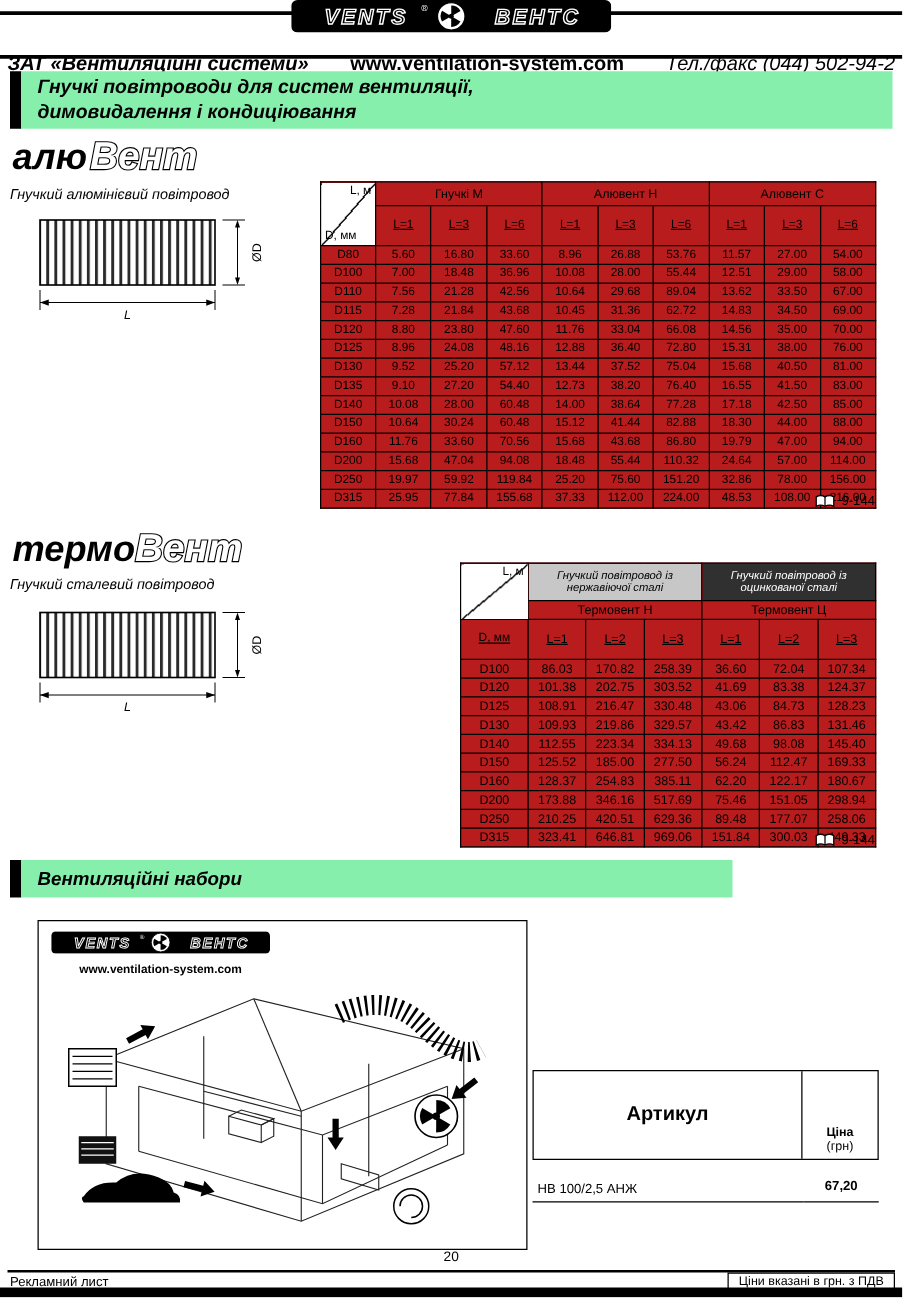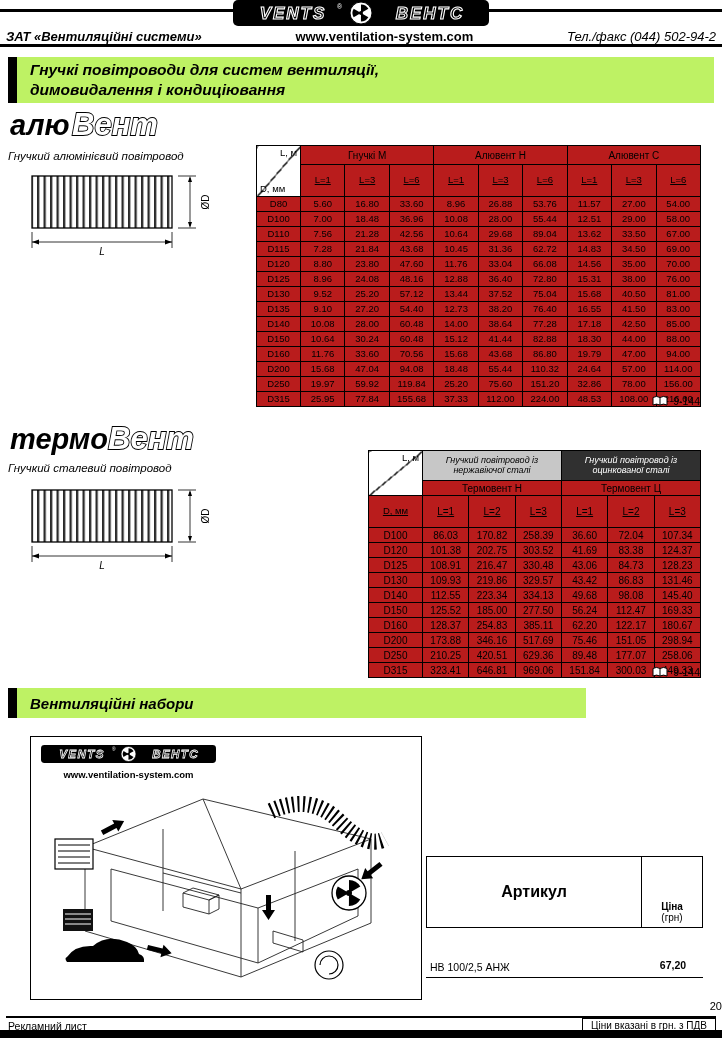--- a/index.html
+++ b/index.html
@@ -7,30 +7,30 @@
   body { font-family:"Liberation Sans", sans-serif; color:#000; }
   .sheet { position:relative; width:722px; height:1038px; background:#fff; overflow:hidden; margin:0 auto; }
   .abs { position:absolute; }
 
   
   .toprule { top:9px; left:0; width:722px; height:3px; background:#000; }
   .logobar { top:0; left:233px; }
   .logo-latin, .logo-cyr { font-style:italic; font-weight:bold; font-size:17px; letter-spacing:2px;
       fill:#000; stroke:#fff; stroke-width:1.1px; text-anchor:middle; }
   .logo-reg { font-size:7px; fill:#fff; }
-  .hinfo { top:29px; left:6px; width:710px; display:flex; justify-content:space-between; align-items:flex-start; font-size:13px; }
+  .hinfo { top:43px; left:6px; width:710px; display:flex; justify-content:space-between; align-items:flex-start; font-size:16px; }
   .company { font-weight:bold; font-style:italic; }
   .website { font-weight:bold; }
   .phone { font-style:italic; }
   .thickrule { top:44px; left:0; width:722px; height:3px; background:#000; }
 
   
   .banner { display:flex; }
   .banner-bar { width:9px; background:#000; }
-  .banner-body { flex:1; background:#bef264; padding:2px 13px; display:flex; flex-direction:column; justify-content:center; }
+  .banner-body { flex:1; background:#86efac; padding:2px 13px; display:flex; flex-direction:column; justify-content:center; }
   .title-lg { font-size:15.5px; font-weight:bold; font-style:italic; line-height:1.32; }
   .title-md { font-size:15px; font-weight:bold; font-style:italic; }
 
   
   .blsolid { font-size:29px; font-weight:bold; font-style:italic; fill:#000; }
   .bloutline { font-size:31px; font-weight:bold; font-style:italic; fill:#fff; stroke:#000; stroke-width:1.8px; paint-order:stroke fill; }
   .caption { font-style:italic; font-size:11.5px; }
 
   
   table.grid { border-collapse:collapse; table-layout:fixed; background:#b91c1c; }
@@ -62,27 +62,27 @@
   .ill-site { font-weight:bold; font-size:9.5px; text-align:center; width:175px; margin-top:2px; }
   .wire { fill:none; stroke:#222; stroke-width:0.9; }
   .grille-line { stroke:#000; stroke-width:1; }
 
   
   .kp-head { display:flex; border:1.2px solid #000; }
   .kp-article { flex:1; border-right:1.2px solid #000; display:flex; align-items:center; justify-content:center;
       font-weight:bold; font-size:16px; padding:7px 4px; }
   .kp-price { width:60px; text-align:center; padding:4px 2px; font-size:10px;margin-top:40px; }
   .kp-price .b { font-weight:bold; }
-  .kp-row { display:flex; margin-top:31px; }
+  .kp-row { display:flex; margin-top:15px; }
   .kp-a { flex:1; border-bottom:1px solid #000; font-size:10.5px; padding:2px 2px 4px 4px; }
   .kp-p { width:60px; border-bottom:1px solid #000; text-align:center; font-weight:bold; font-size:10.5px; padding-bottom:4px; }
 
   
   .footrule { top:1016px; left:6px; width:710px; height:1.5px; background:#000; }
-  .pagenum { top:1000px; left:0; width:722px; text-align:right; font-size:11px; }
+  .pagenum { top:1000px; left:0; width:722px; text-align:center; font-size:11px; }
   .foot-left { top:1020px; left:8px; font-size:10.5px; }
   .foot-right { top:1018px; right:6px; border:1px solid #000; padding:1px 8px; font-size:10px; }
   .bottombar { top:1030px; left:0; width:722px; height:8px; background:#000; }
 </style>
 </head>
 <body>
 
 <div class="sheet">
 
   <div class="abs toprule"></div>

